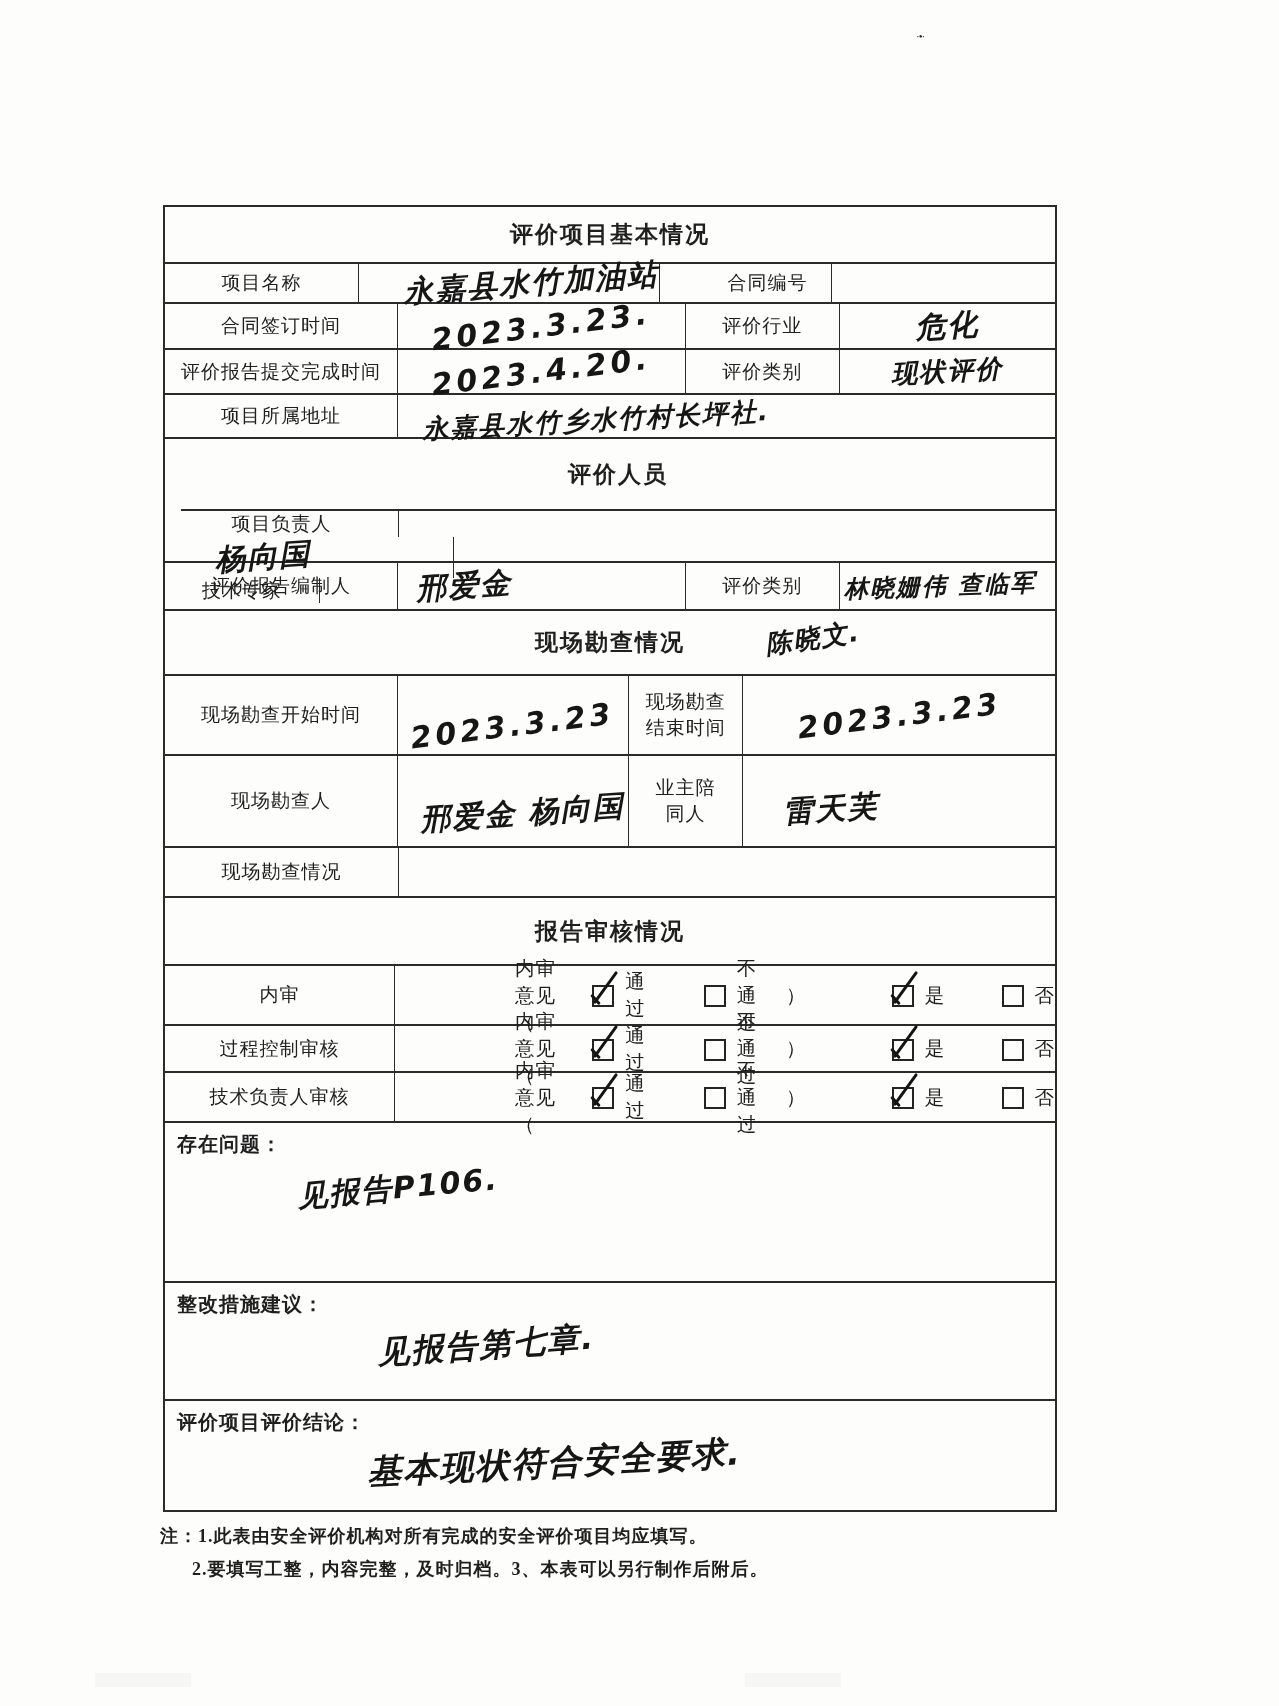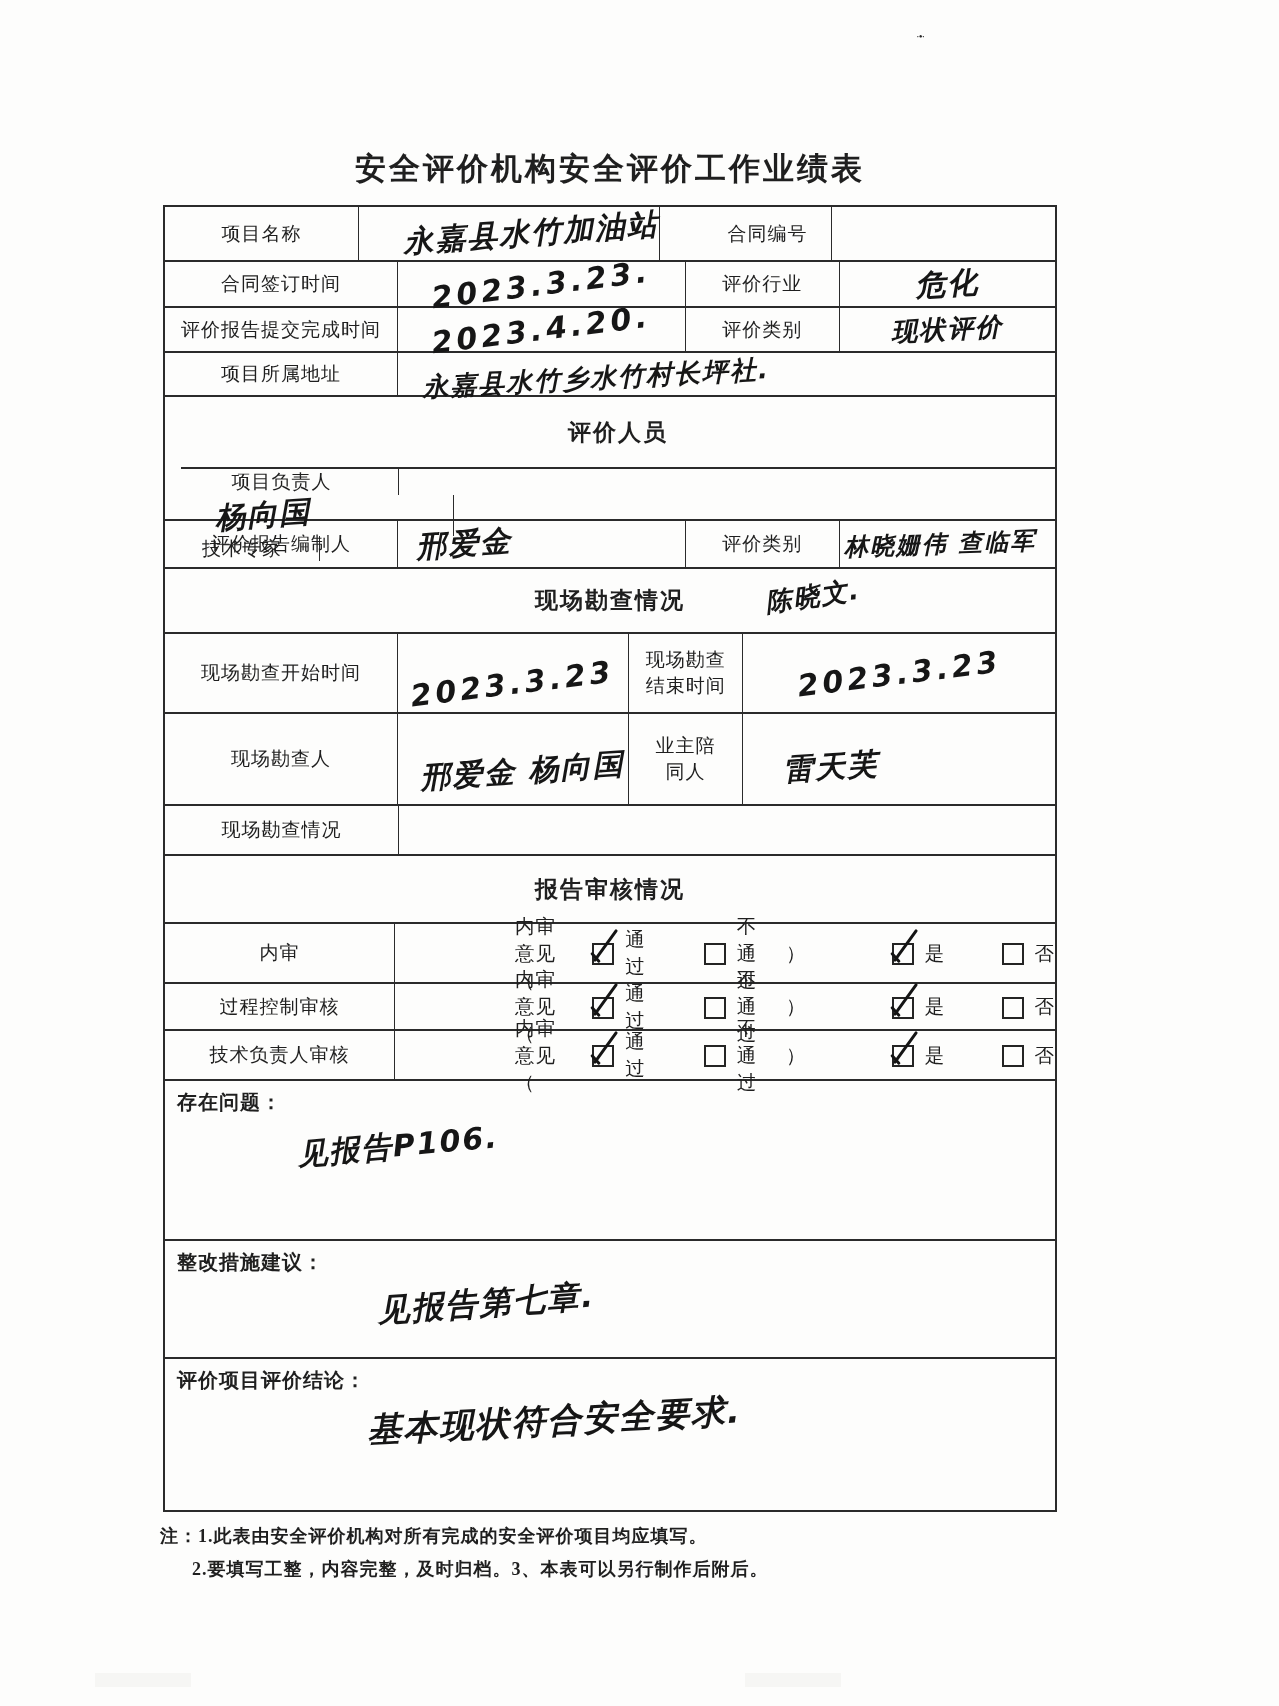--- a/index.html
+++ b/index.html
@@ -32,21 +32,21 @@
 
   
   .w-c1{width:234px;} .w-c2{width:289px;} .w-c3{width:155px;} .w-c4{width:216px;}
   
   .w-sa{width:234px;} .w-sb{width:232px;} .w-sc{width:115px;} .w-sd{width:313px;}
   
   .w-rl{width:234px;} .w-rc{width:660px;gap:16px;}
   .w-span3{width:660px;}
 
   
-  .h-r1{height:57px;} .h-r2{height:55px;gap:44px;} .h-r3{height:46px;} .h-r4{height:45px;}
+  .h-r1{height:57px;} .h-r2{height:40px;gap:44px;} .h-r3{height:46px;} .h-r4{height:45px;}
   .h-r5{height:44px;} .h-r6{height:72px;margin-left:16px;} .h-r7{height:52px;flex-direction:column;} .h-r8{height:48px;}
   .h-r9{height:65px;} .h-r10{height:80px;} .h-r11{height:92px;} .h-r12{height:50px;}
   .h-r13{height:68px;} .h-r14{height:60px;} .h-r15{height:47px;} .h-r16{height:50px;}
   .h-r17{height:160px;} .h-r18{height:118px;} .h-r19{height:97px;}
 
   
   .hw{
     font-family:"DejaVu Sans", sans-serif;font-style:italic;font-weight:600;
     color:#161616;letter-spacing:2px;white-space:nowrap;
   }
@@ -68,24 +68,24 @@
 
   .notes{position:absolute;left:160px;top:1520px;width:960px;font-size:18px;font-weight:bold;letter-spacing:1px;line-height:1.85;}
   .notes .n2{padding-left:32px;}
 </style>
 </head>
 <body>
 
 <div class="sheet">
 
   <div class="ink-dot">·•·</div>
-  <div class="title">安全评价机构安全评价工作业绩表</div>
 
   <div class="form">
 
+    <div class="row h-r1 sec">评价项目基本情况</div>
 
     <div class="row h-r2">
       <div class="cell label w-c1">项目名称</div>
       <div class="cell w-c2">
         <span class="hw hw-lg">永嘉县水竹加油站</span>
       </div>
       <div class="cell label w-c3">合同编号</div>
       <div class="cell w-c4"></div>
     </div>
 

